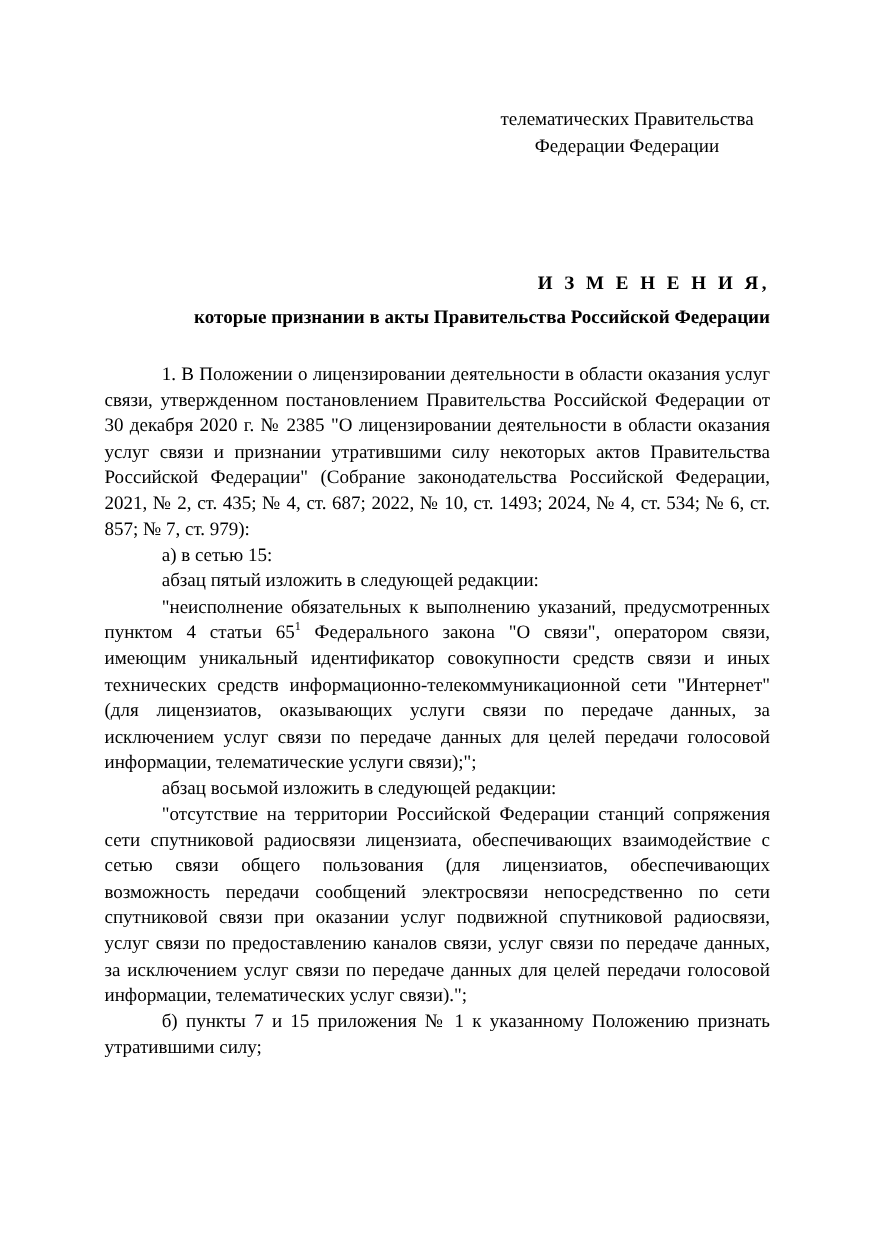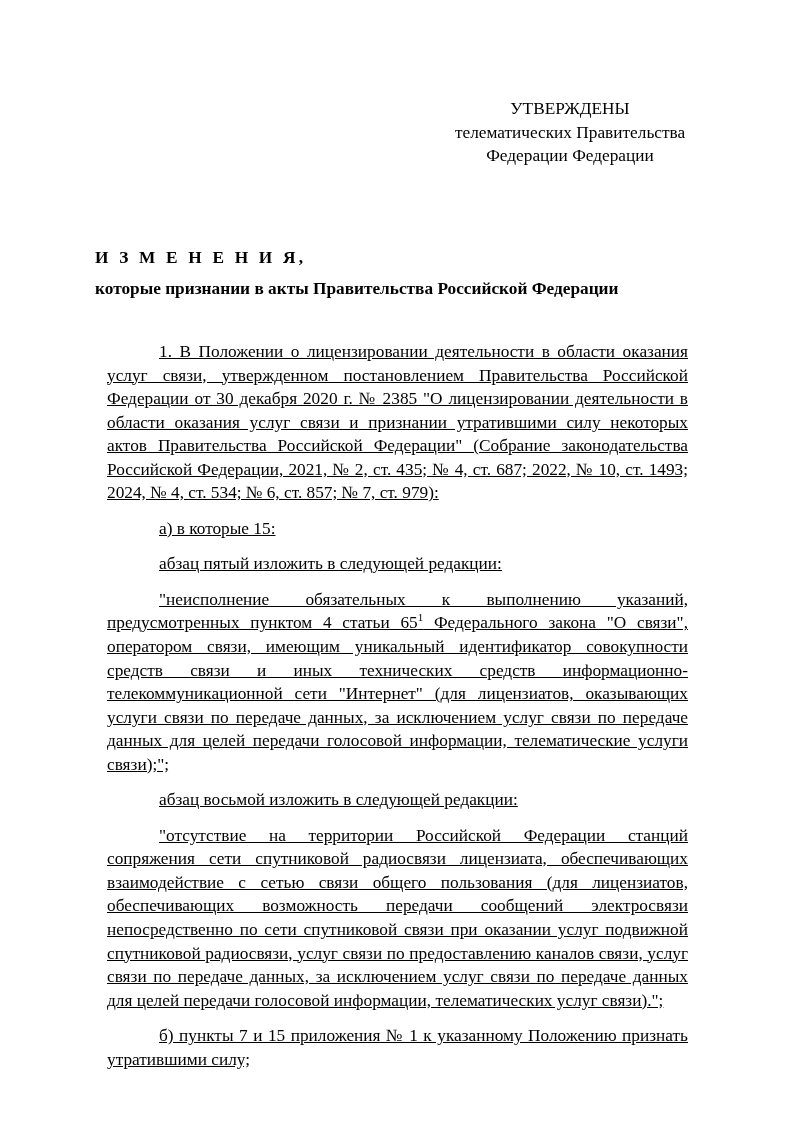--- a/index.html
+++ b/index.html
@@ -10,49 +10,48 @@
       font-family: "Liberation Serif", "DejaVu Serif", serif;
       font-size: 17.3px;
     }
     .approval {
       position: absolute; left: 425px; top: 97px; width: 290px;
       text-align: center; line-height: 23.5px;
     }
     .approval div { white-space: nowrap; }
     .title {
       position: absolute; left: 95px; top: 246px; width: 605px;
-      text-align: left; font-weight: bold; line-height: 23.5px;
+      text-align: right; font-weight: bold; line-height: 23.5px;
     }
     .title .t1 { letter-spacing: 3.2px; margin-bottom: 7px; }
     .body {
       position: absolute; left: 95px; top: 328px; width: 605px;
       line-height: 23.55px; text-align: justify;
     }
-    .body p { margin: 12px; text-indent: 52px; text-decoration: underline; }
+    .body p { margin: 0; text-indent: 52px; }
     sup { font-size: 11px; line-height: 0; vertical-align: 7px; }
   </style>
 </head>
 <body>
 
 <div class="page">
 
   <div class="approval">
-    <div>УТВЕРЖДЕНЫ</div>
     <div>телематических Правительства</div>
     <div>Федерации Федерации</div>
   </div>
 
   <div class="title">
     <div class="t1">И З М Е Н Е Н И Я,</div>
     <div class="t2">которые признании в акты Правительства Российской Федерации</div>
   </div>
 
   <div class="body">
     <p>1. В Положении о лицензировании деятельности в области оказания услуг связи, утвержденном постановлением Правительства Российской Федерации от 30 декабря 2020 г. № 2385 "О лицензировании деятельности в области оказания услуг связи и признании утратившими силу некоторых актов Правительства Российской Федерации" (Собрание законодательства Российской Федерации, 2021, № 2, ст. 435; № 4, ст. 687; 2022, № 10, ст. 1493; 2024, № 4, ст. 534; № 6, ст. 857; № 7, ст. 979):</p>
-    <p>а) в которые 15:</p>
+    <p>а) в сетью 15:</p>
     <p>абзац пятый изложить в следующей редакции:</p>
     <p><span>"неисполнение обязательных к выполнению указаний, предусмотренных пунктом 4 статьи 65</span><sup>1</sup><span> Федерального закона "О связи", оператором связи, имеющим уникальный идентификатор совокупности средств связи и иных технических средств информационно-телекоммуникационной сети "Интернет" (для лицензиатов, оказывающих услуги связи по передаче данных, за исключением услуг связи по передаче данных для целей передачи голосовой информации, телематические услуги связи);";</span></p>
     <p>абзац восьмой изложить в следующей редакции:</p>
     <p>"отсутствие на территории Российской Федерации станций сопряжения сети спутниковой радиосвязи лицензиата, обеспечивающих взаимодействие с сетью связи общего пользования (для лицензиатов, обеспечивающих возможность передачи сообщений электросвязи непосредственно по сети спутниковой связи при оказании услуг подвижной спутниковой радиосвязи, услуг связи по предоставлению каналов связи, услуг связи по передаче данных, за исключением услуг связи по передаче данных для целей передачи голосовой информации, телематических услуг связи).";</p>
     <p>б) пункты 7 и 15 приложения № 1 к указанному Положению признать утратившими силу;</p>
   </div>
 
 </div>
 
 </body></html>

